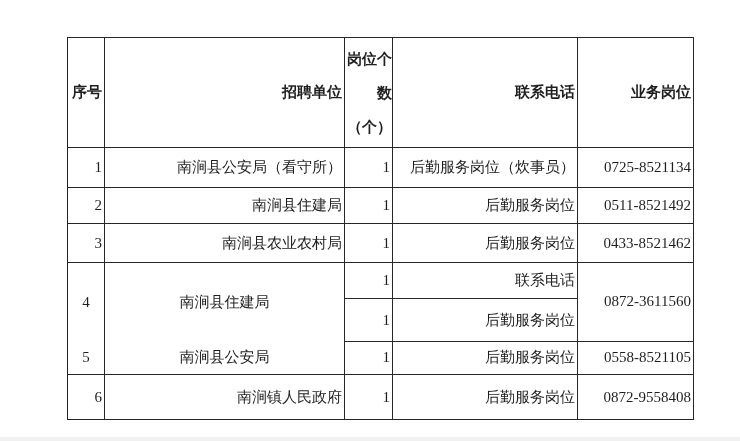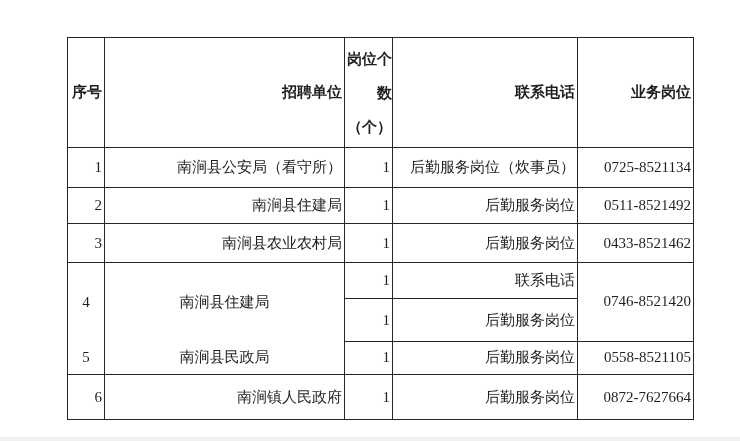--- a/index.html
+++ b/index.html
@@ -131,43 +131,43 @@
     <tr class="row-4a">
       <td class="merged" rowspan="3">
         <div class="cell-stack">
           <div class="seg-a">4</div>
           <div class="seg-b">5</div>
         </div>
       </td>
       <td class="merged" rowspan="3">
         <div class="cell-stack">
           <div class="seg-a">南涧县住建局</div>
-          <div class="seg-b">南涧县民政局</div>
+          <div class="seg-b">南涧县公安局</div>
         </div>
       </td>
       <td>1</td>
       <td>联系电话</td>
-      <td rowspan="2">0746-8521420</td>
+      <td rowspan="2">0872-3611560</td>
     </tr>
 
     <tr class="row-4b">
       <td>1</td>
       <td>后勤服务岗位</td>
     </tr>
 
     <tr class="row-5">
       <td>1</td>
       <td>后勤服务岗位</td>
       <td>0558-8521105</td>
     </tr>
 
     <tr class="row-6">
       <td>6</td>
       <td>南涧镇人民政府</td>
       <td>1</td>
       <td>后勤服务岗位</td>
-      <td>0872-7627664</td>
+      <td>0872-9558408</td>
     </tr>
   </tbody>
     </table>
 </div>
 
 <div class="bottom-edge"></div>
 
 </body></html>

